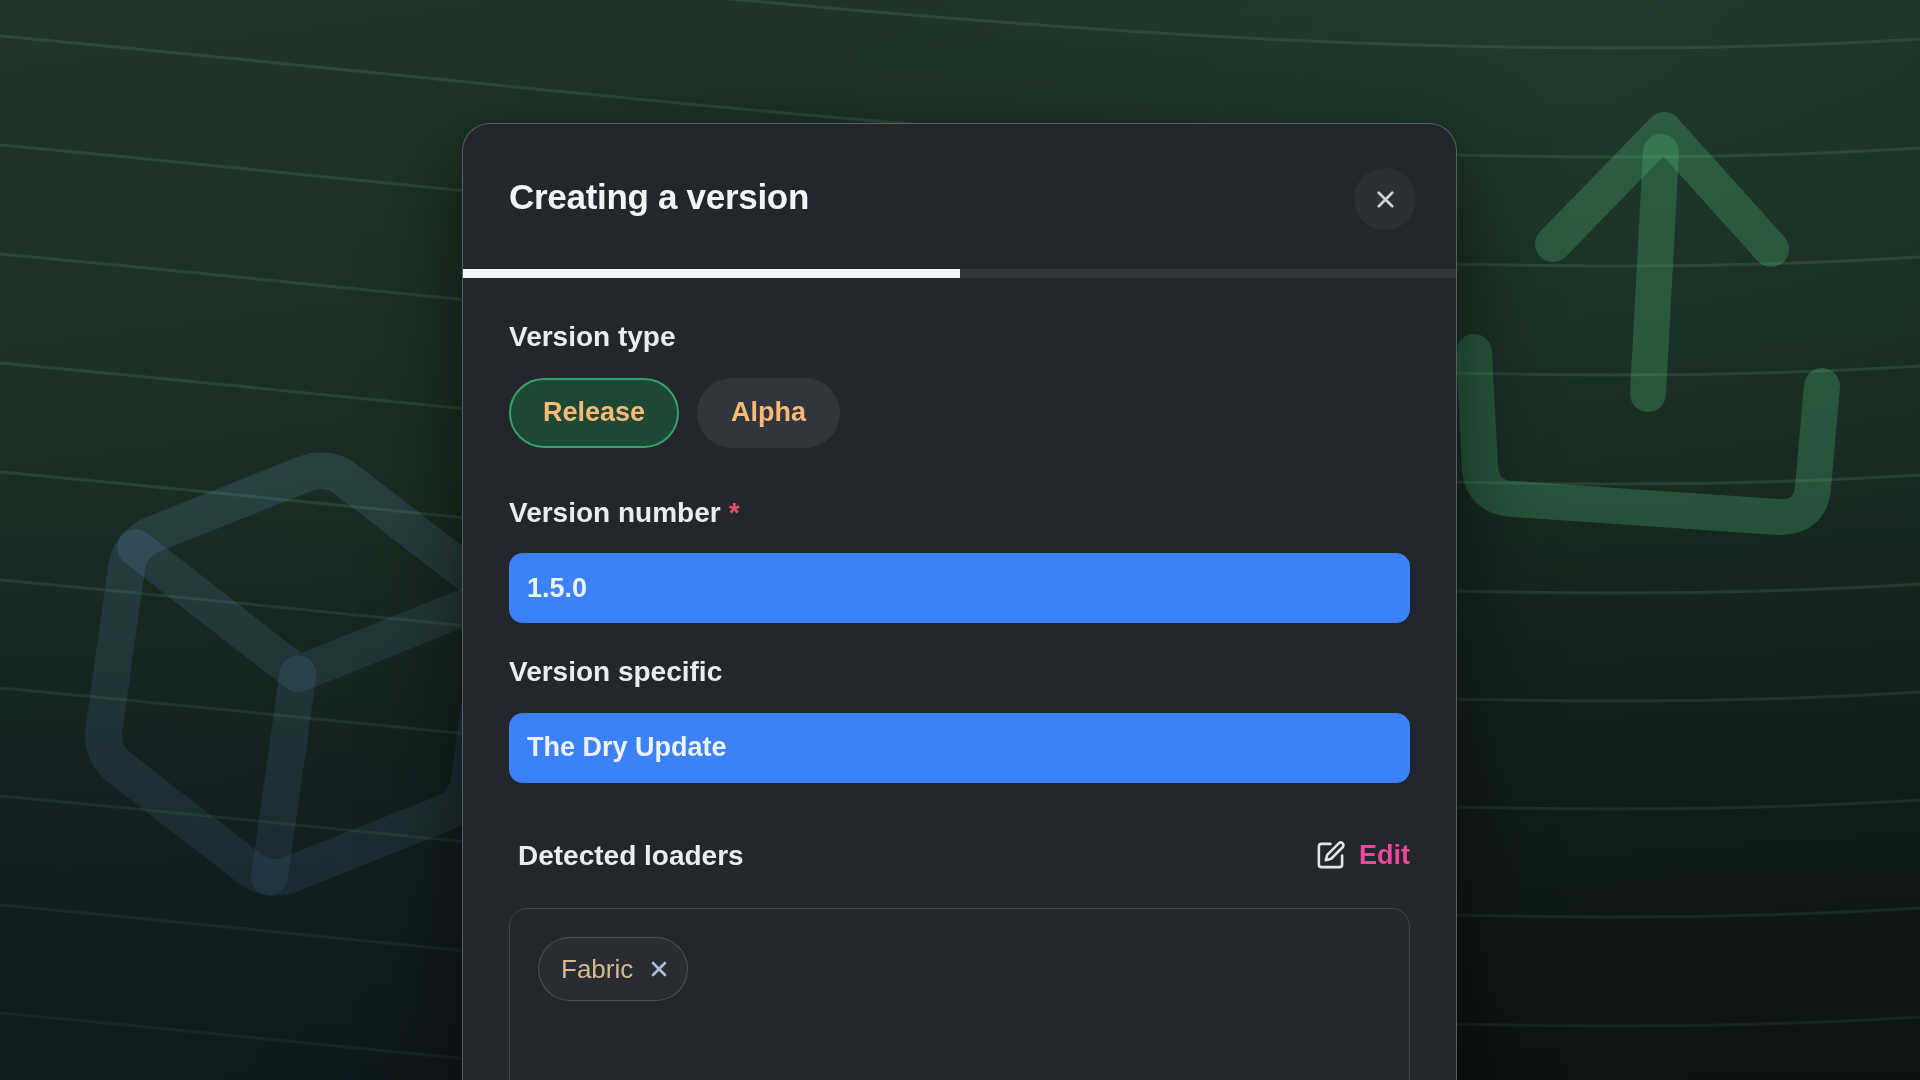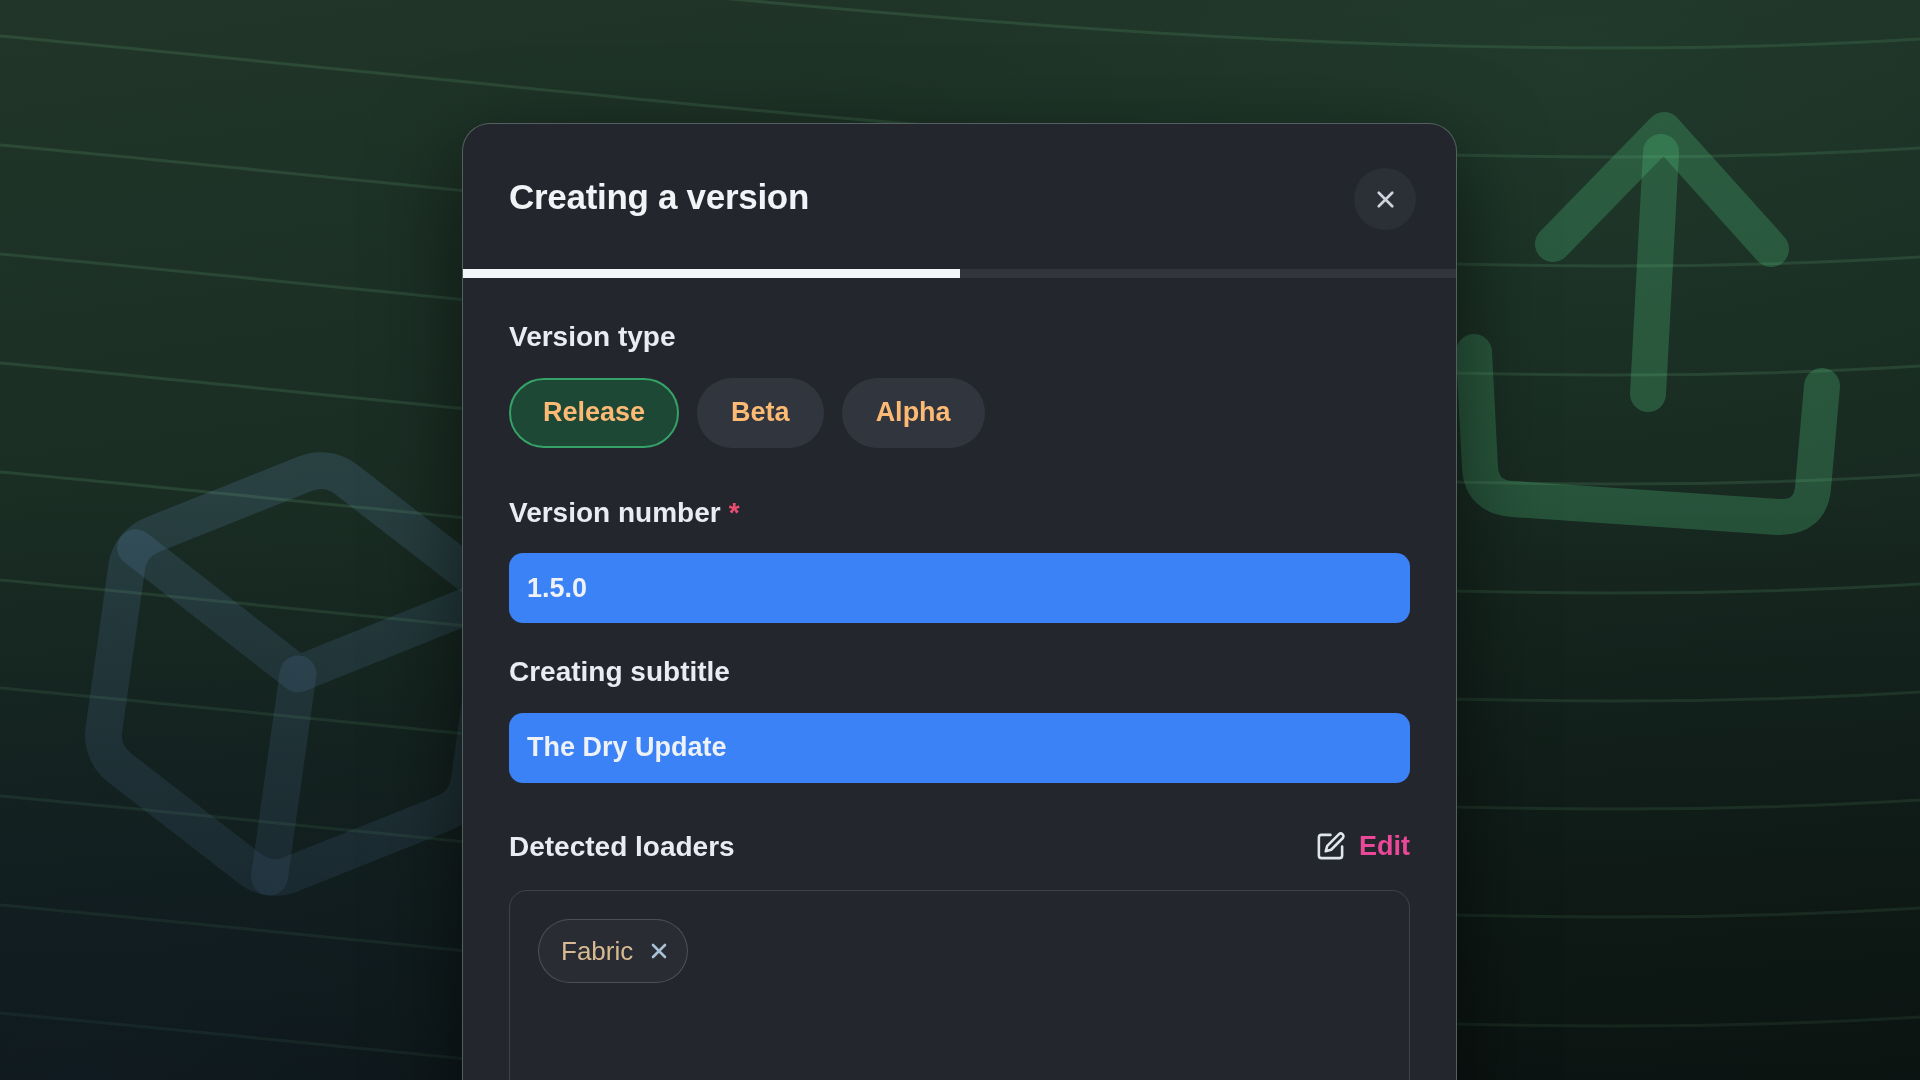--- a/index.html
+++ b/index.html
@@ -42,21 +42,21 @@
   .vt-btn.selected{background:#1d4836;border:2px solid #35a267;padding:0 32px;}
   .text-input{
     display:block;width:100%;height:70px;border-radius:14px;background:#3b82f6;border:none;
     color:#eef2f6;font-family:inherit;font-size:27px;font-weight:600;padding:0 18px;
     box-sizing:border-box;outline:none;
   }
   .mb-input{margin-bottom:32px;}
   .mb-input2{margin-bottom:47px;}
   .help{font-size:28px;font-weight:400;color:#9aa3ad;line-height:45px;max-width:845px;margin:0 0 50px;}
   .dl-row{display:flex;justify-content:space-between;align-items:center;margin:0 0 27px;}
-  .dl-row .field-label{margin:0;}
+  .dl-row .field-label{margin:9px;}
   .edit-btn{
     display:flex;align-items:center;gap:13px;background:none;border:none;padding:0;cursor:pointer;
     color:#ec4899;font-family:inherit;font-size:27px;font-weight:700;
   }
   .edit-btn svg{width:31px;height:31px;stroke:#dfe5ea;stroke-width:2;fill:none;stroke-linecap:round;stroke-linejoin:round;}
   .loaders-box{
     border:1.5px solid rgba(255,255,255,0.13);border-radius:18px;padding:28px;min-height:170px;
   }
   .chip{
     display:inline-flex;align-items:center;gap:14px;height:64px;padding:0 16px 0 22px;
@@ -112,30 +112,29 @@
 
     <div class="progress-track">
       <div class="progress-fill" style="width: 50%;"></div>
     </div>
 
     <div class="modal-body">
 
       <div class="field-label">Version type</div>
       <div class="vt-row">
         <button class="vt-btn selected">Release</button>
-        <button class="vt-btn">Beta</button>
         <button class="vt-btn">Alpha</button>
       </div>
 
       <div class="field-label">
         <span>Version number</span><span class="req">*</span>
       </div>
       <input class="text-input mb-input" type="text" value="1.5.0" style="">
 
-      <div class="field-label">Creating subtitle</div>
+      <div class="field-label">Version specific</div>
       <input class="text-input mb-input2" type="text" value="The Dry Update" style="">
 
       <div class="dl-row">
         <div class="field-label">Detected loaders</div>
         <button class="edit-btn">
           <svg viewBox="0 0 24 24">
             <path d="M12 3H5a2 2 0 0 0-2 2v14a2 2 0 0 0 2 2h14a2 2 0 0 0 2-2v-7"></path>
             <path d="M18.4 2.6a2.1 2.1 0 0 1 3 3L12.5 14.5 8.3 15.7 9.5 11.5Z"></path>
           </svg>
           <span>Edit</span>

